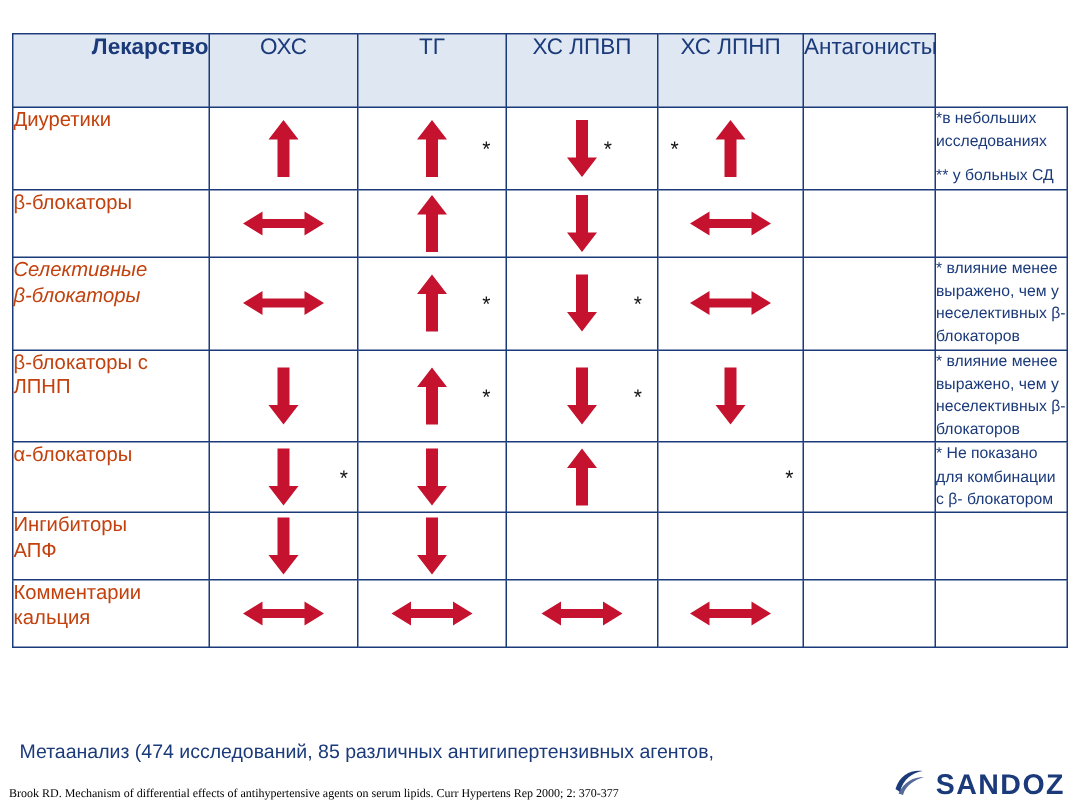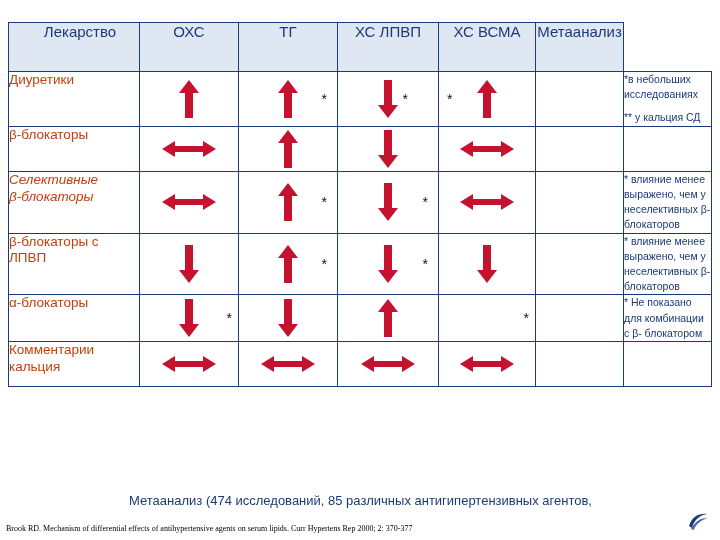--- a/index.html
+++ b/index.html
@@ -25,21 +25,21 @@
     vertical-align:top;
   }
   thead th{
     background:#dfe7f3;
     color:#1b3a7a;
     font-size:15px;
     font-weight:400;
     height:48px;
     vertical-align:middle;
   }
-  thead th.first{ text-align:center; padding-left:12px; }
+  thead th.first{ text-align:right; padding-left:12px;font-weight:bold; }
 
   td.drug{
     font-size:13.5px;
     color:#c2410c;
     padding:10px 6px 6px 8px;
     line-height:1.25;
     text-align:left;
   }
   td.cell{
     position:relative;
@@ -68,23 +68,23 @@
     color:#111;
     line-height:1;
   }
   .star.left{ left:8px; top:50%; transform:translateY(-50%); }
   .star.right{ right:10px; top:50%; transform:translateY(-50%); }
   .star.right2{ right:30px; top:50%; transform:translateY(-50%); }
   .star.farright{ right:6px; top:50%; transform:translateY(-50%); }
 
   .footer{
     position:absolute;
-    left:1px; right:0;
+    left:13px; right:0;
     top:492px;
-    text-align:center;
+    text-align:left;
     color:#1b3a7a;
     font-size:13px;
     line-height:1.45;
   }
   .footer .l1{ display:block; }
   .footer .l2{ display:block; }
 
   .ref{
     position:absolute;
     left:6px; top:524px;
@@ -112,22 +112,22 @@
 
 <div class="slide">
 
   <table class="main">
     <thead>
       <tr>
         <th class="first" style="width:118px">Лекарство</th>
         <th style="width:98px">ОХС</th>
         <th style="width:98px">ТГ</th>
         <th style="width:100px">ХС ЛПВП</th>
-        <th style="width:96px">ХС ВСМА</th>
-        <th>Метаанализ</th>
+        <th style="width:96px">ХС ЛПНП</th>
+        <th>Антагонисты</th>
       </tr>
     </thead>
     <tbody id="tbody">
         <tr>
           <td class="drug" style="white-space: pre-line;">Диуретики</td>
           <td class="cell">
             <span class="arrowwrap">
               <svg class="arrow" width="22" height="40" viewBox="0 0 22 40">
                 <path d="M11 1 L21 14 L15 14 L15 39 L7 39 L7 14 L1 14 Z" fill="#c4122f"></path>
               </svg>
@@ -151,21 +151,21 @@
           </td>
           <td class="cell">
             <span class="arrowwrap">
               <svg class="arrow" width="22" height="40" viewBox="0 0 22 40">
                 <path d="M11 1 L21 14 L15 14 L15 39 L7 39 L7 14 L1 14 Z" fill="#c4122f"></path>
               </svg>
             </span>
             <span class="star left">*</span>
           </td>
           <td class="cell"></td>
-          <td class="comment"><span>*в небольших исследованиях</span><span class="c2">** у кальция СД</span></td>
+          <td class="comment"><span>*в небольших исследованиях</span><span class="c2">** у больных СД</span></td>
         </tr>
         <tr>
           <td class="drug" style="white-space: pre-line;">β-блокаторы</td>
           <td class="cell">
             <span class="arrowwrap">
               <svg class="arrow" width="56" height="20" viewBox="0 0 56 20">
                 <path d="M1 10 L14 2 L14 7 L42 7 L42 2 L55 10 L42 18 L42 13 L14 13 L14 18 Z" fill="#c4122f"></path>
               </svg>
             </span>
           </td>
@@ -224,21 +224,21 @@
               <svg class="arrow" width="56" height="20" viewBox="0 0 56 20">
                 <path d="M1 10 L14 2 L14 7 L42 7 L42 2 L55 10 L42 18 L42 13 L14 13 L14 18 Z" fill="#c4122f"></path>
               </svg>
             </span>
           </td>
           <td class="cell"></td>
           <td class="comment"><span>* влияние менее выражено, чем у неселективных β-блокаторов</span></td>
         </tr>
         <tr>
           <td class="drug" style="white-space: pre-line;">β-блокаторы с
-ЛПВП</td>
+ЛПНП</td>
           <td class="cell">
             <span class="arrowwrap">
               <svg class="arrow" width="22" height="40" viewBox="0 0 22 40">
                 <path d="M11 39 L21 26 L15 26 L15 1 L7 1 L7 26 L1 26 Z" fill="#c4122f"></path>
               </svg>
             </span>
           </td>
           <td class="cell">
             <span class="arrowwrap">
               <svg class="arrow" width="22" height="40" viewBox="0 0 22 40">
@@ -287,20 +287,42 @@
               <svg class="arrow" width="22" height="40" viewBox="0 0 22 40">
                 <path d="M11 1 L21 14 L15 14 L15 39 L7 39 L7 14 L1 14 Z" fill="#c4122f"></path>
               </svg>
             </span>
           </td>
           <td class="cell">
             <span class="star farright">*</span>
           </td>
           <td class="cell"></td>
           <td class="comment"><span>* Не показано для комбинации с β- блокатором</span></td>
+        </tr>
+        <tr>
+          <td class="drug" style="white-space: pre-line;">Ингибиторы
+АПФ</td>
+          <td class="cell">
+            <span class="arrowwrap">
+              <svg class="arrow" width="22" height="40" viewBox="0 0 22 40">
+                <path d="M11 39 L21 26 L15 26 L15 1 L7 1 L7 26 L1 26 Z" fill="#c4122f"></path>
+              </svg>
+            </span>
+          </td>
+          <td class="cell">
+            <span class="arrowwrap">
+              <svg class="arrow" width="22" height="40" viewBox="0 0 22 40">
+                <path d="M11 39 L21 26 L15 26 L15 1 L7 1 L7 26 L1 26 Z" fill="#c4122f"></path>
+              </svg>
+            </span>
+          </td>
+          <td class="cell"></td>
+          <td class="cell"></td>
+          <td class="cell"></td>
+          <td class="comment"></td>
         </tr>
         <tr>
           <td class="drug" style="white-space: pre-line;">Комментарии
 кальция</td>
           <td class="cell">
             <span class="arrowwrap">
               <svg class="arrow" width="56" height="20" viewBox="0 0 56 20">
                 <path d="M1 10 L14 2 L14 7 L42 7 L42 2 L55 10 L42 18 L42 13 L14 13 L14 18 Z" fill="#c4122f"></path>
               </svg>
             </span>
@@ -338,15 +360,16 @@
 
   <div class="ref">Brook RD. Mechanism of differential effects of  antihypertensive agents on serum lipids. Curr Hypertens Rep 2000; 2: 370-377</div>
 
   <div class="logo">
     <span class="mark">
       <svg width="24" height="22" viewBox="0 0 24 22">
         <path d="M3 16 C6 6, 14 3, 21 4 C15 5, 8 9, 6 18 Z" fill="#1b3a7a"></path>
         <path d="M5 19 C9 11, 15 8, 22 8 C16 10, 10 13, 8 20 Z" fill="#1b3a7a" opacity="0.75"></path>
       </svg>
     </span>
+    <span class="word">SANDOZ</span>
   </div>
 
 </div>
 
 </body></html>

